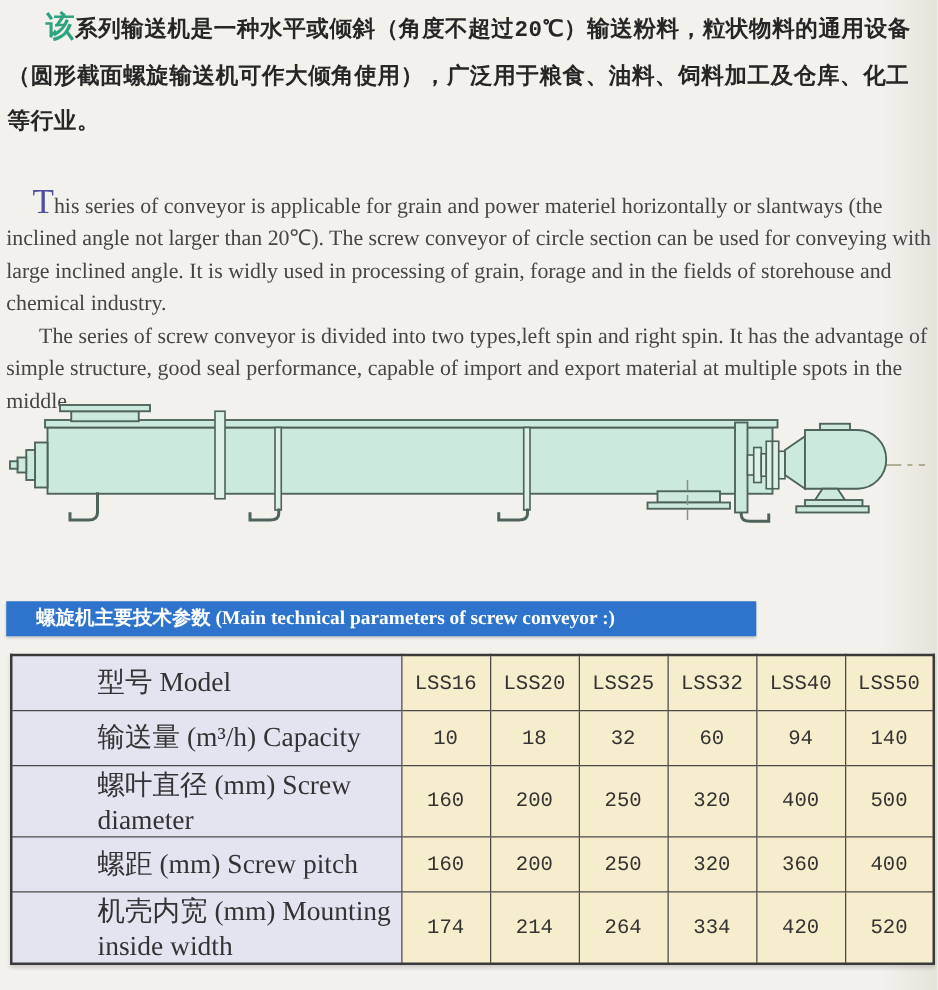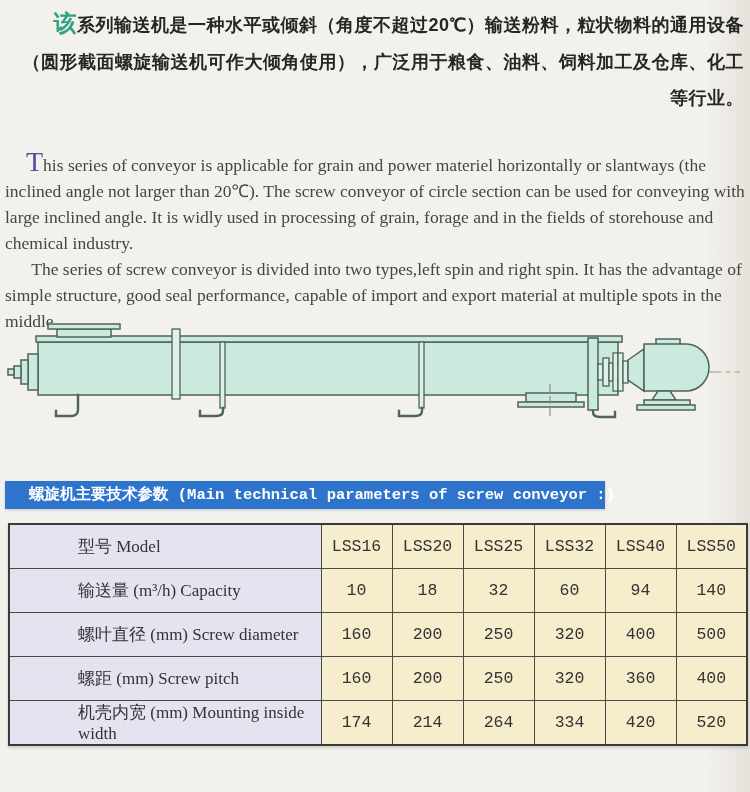--- a/index.html
+++ b/index.html
@@ -20,22 +20,21 @@
   body{
     position:relative;
     background:linear-gradient(90deg,var(--page-bg) 0%,var(--page-bg) 94%,#e6e3dc 100%);
     font-family:"Liberation Sans",sans-serif;
   }
   
   .intro-cn{
     position:absolute;left:6px;top:5px;width:738px;
     font-size:18px;font-weight:700;color:var(--text-cn);
     line-height:36.5px;letter-spacing:.5px;
-    font-family:Liberation Sans, sans-serif;
-    text-align:right;
+    font-family:Liberation Mono, monospace;
   }
   .intro-cn p.p1{text-indent:1.7em}
   .intro-cn p.p2{text-indent:2.9em}
   .lead-cn{color:var(--lead-cn);font-size:23px;font-weight:700}
   
   .intro-en{
     position:absolute;left:5px;top:148px;width:742px;
     font-family:"Liberation Serif",serif;
     font-size:17.5px;color:var(--text-en);line-height:26px;
   }
@@ -46,34 +45,34 @@
   .drawing-wrap{position:absolute;left:0;top:298px;width:750px;height:135px}
   svg .df{fill:var(--drawing-fill);stroke:var(--drawing-stroke);stroke-width:1.5}
   svg .df2{fill:#ddf1e7;stroke:var(--drawing-stroke);stroke-width:1.3}
   svg .foot{fill:none;stroke:var(--drawing-stroke);stroke-width:2.4;stroke-linecap:square}
   svg .cline{stroke:#9a9a7e;stroke-width:1.2}
   svg .vdash{stroke:#8f8f85;stroke-width:1.2}
   
   .banner{
     position:absolute;left:5px;top:481px;width:600px;height:28px;
     background:var(--banner-blue);color:#fff;
-    font-family:Liberation Mono, monospace;
+    font-family:Liberation Serif, serif;
     font-size:15.5px;font-weight:700;line-height:28px;
     padding-left:24px;white-space:nowrap;
     box-shadow:0 1px 2px rgba(0,0,0,.18);
   }
   
   .tbl-wrap{position:absolute;left:8px;top:523px;width:738px}
   table{border-collapse:collapse;table-layout:fixed;width:738px}
   td{border:1.6px solid var(--table-border);height:44px;color:#333}
   table{border:2.5px solid #3a3a3a;box-shadow:0 2px 3px rgba(0,0,0,.15)}
   td.lbl{
     width:312px;background:var(--table-label-bg);
     padding-left:68px;text-align:left;
-    font-family:"Liberation Serif",serif;font-size:17px;
+    font-family:"Liberation Serif",serif;font-size:22px;
   }
   td.val{
     width:71px;background:var(--table-value-bg);text-align:center;
     font-family:Liberation Mono, monospace;font-size:16.5px;
   }
 </style>
 </head>
 <body>
 
 <div class="intro-cn">

